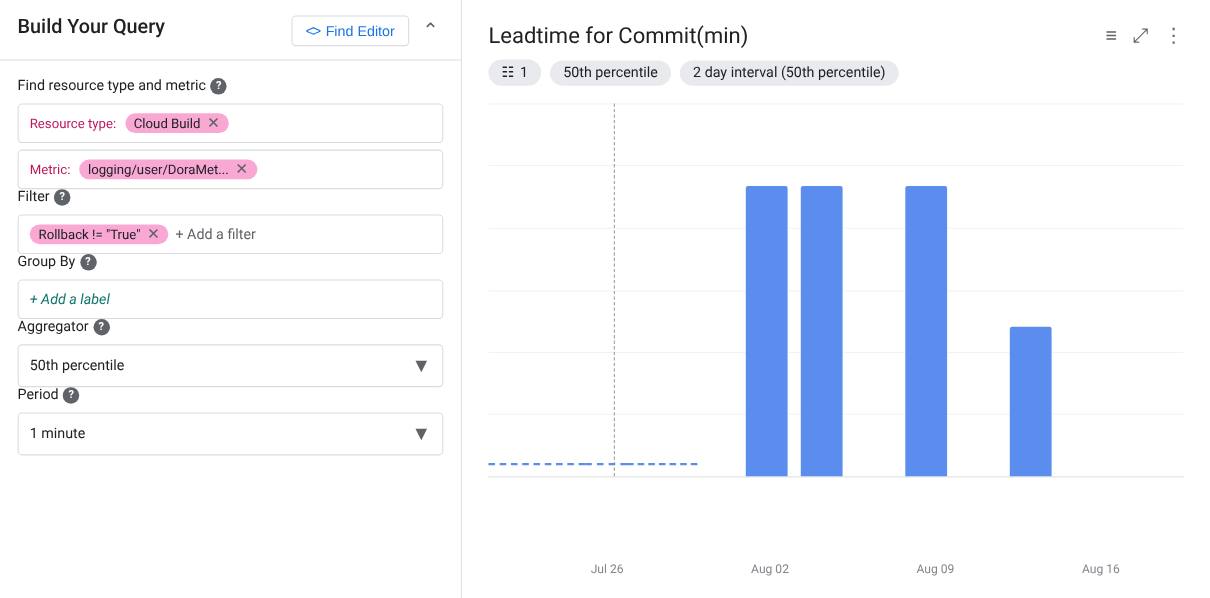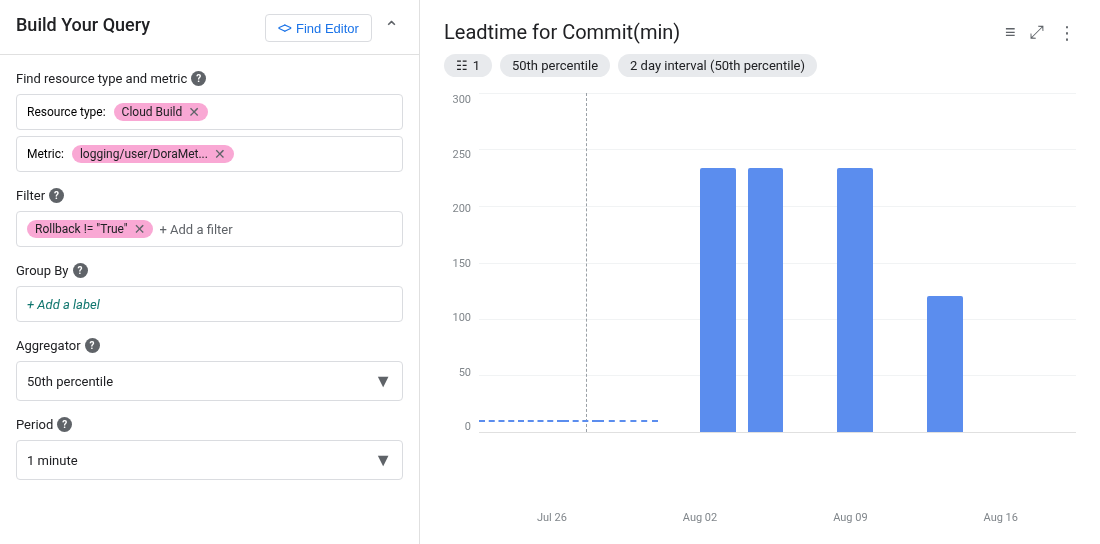--- a/index.html
+++ b/index.html
@@ -64,21 +64,20 @@
       cursor: pointer;
       color: #5f6368;
       font-size: 18px;
       padding: 2px 4px;
     }
 
     .panel-body {
       padding: 16px;
       display: flex;
       flex-direction: column;
-      gap: 16px;
     }
 
     .section-label {
       font-size: 13px;
       color: #202124;
       margin-bottom: 8px;
       display: flex;
       align-items: center;
       gap: 4px;
     }
@@ -122,21 +121,21 @@
     .chip-close {
       font-size: 14px;
       color: #5f6368;
       cursor: pointer;
       margin-left: 2px;
       line-height: 1;
     }
 
     .input-label {
       font-size: 12px;
-      color: #000000;
+      color: #be185d;
       margin-right: 2px;
     }
 
     .add-filter-text {
       color: #5f6368;
       font-size: 13px;
       cursor: pointer;
     }
 
     .add-label-text {
@@ -400,29 +399,20 @@
       <span>50th percentile</span>
     </span>
     <span class="filter-chip">
       <span>2 day interval (50th percentile)</span>
     </span>
   </div>
 
   <div class="chart-container">
     <div class="chart-area">
 
-      <div class="y-axis">
-        <span>300</span>
-        <span>250</span>
-        <span>200</span>
-        <span>150</span>
-        <span>100</span>
-        <span>50</span>
-        <span>0</span>
-      </div>
 
       <div class="chart-plot">
 
         <div class="grid-line" style="top: 0%;"></div>
         <div class="grid-line" style="top: 16.6%;"></div>
         <div class="grid-line" style="top: 33.3%;"></div>
         <div class="grid-line" style="top: 50%;"></div>
         <div class="grid-line" style="top: 66.6%;"></div>
         <div class="grid-line" style="top: 83.3%;"></div>
 

